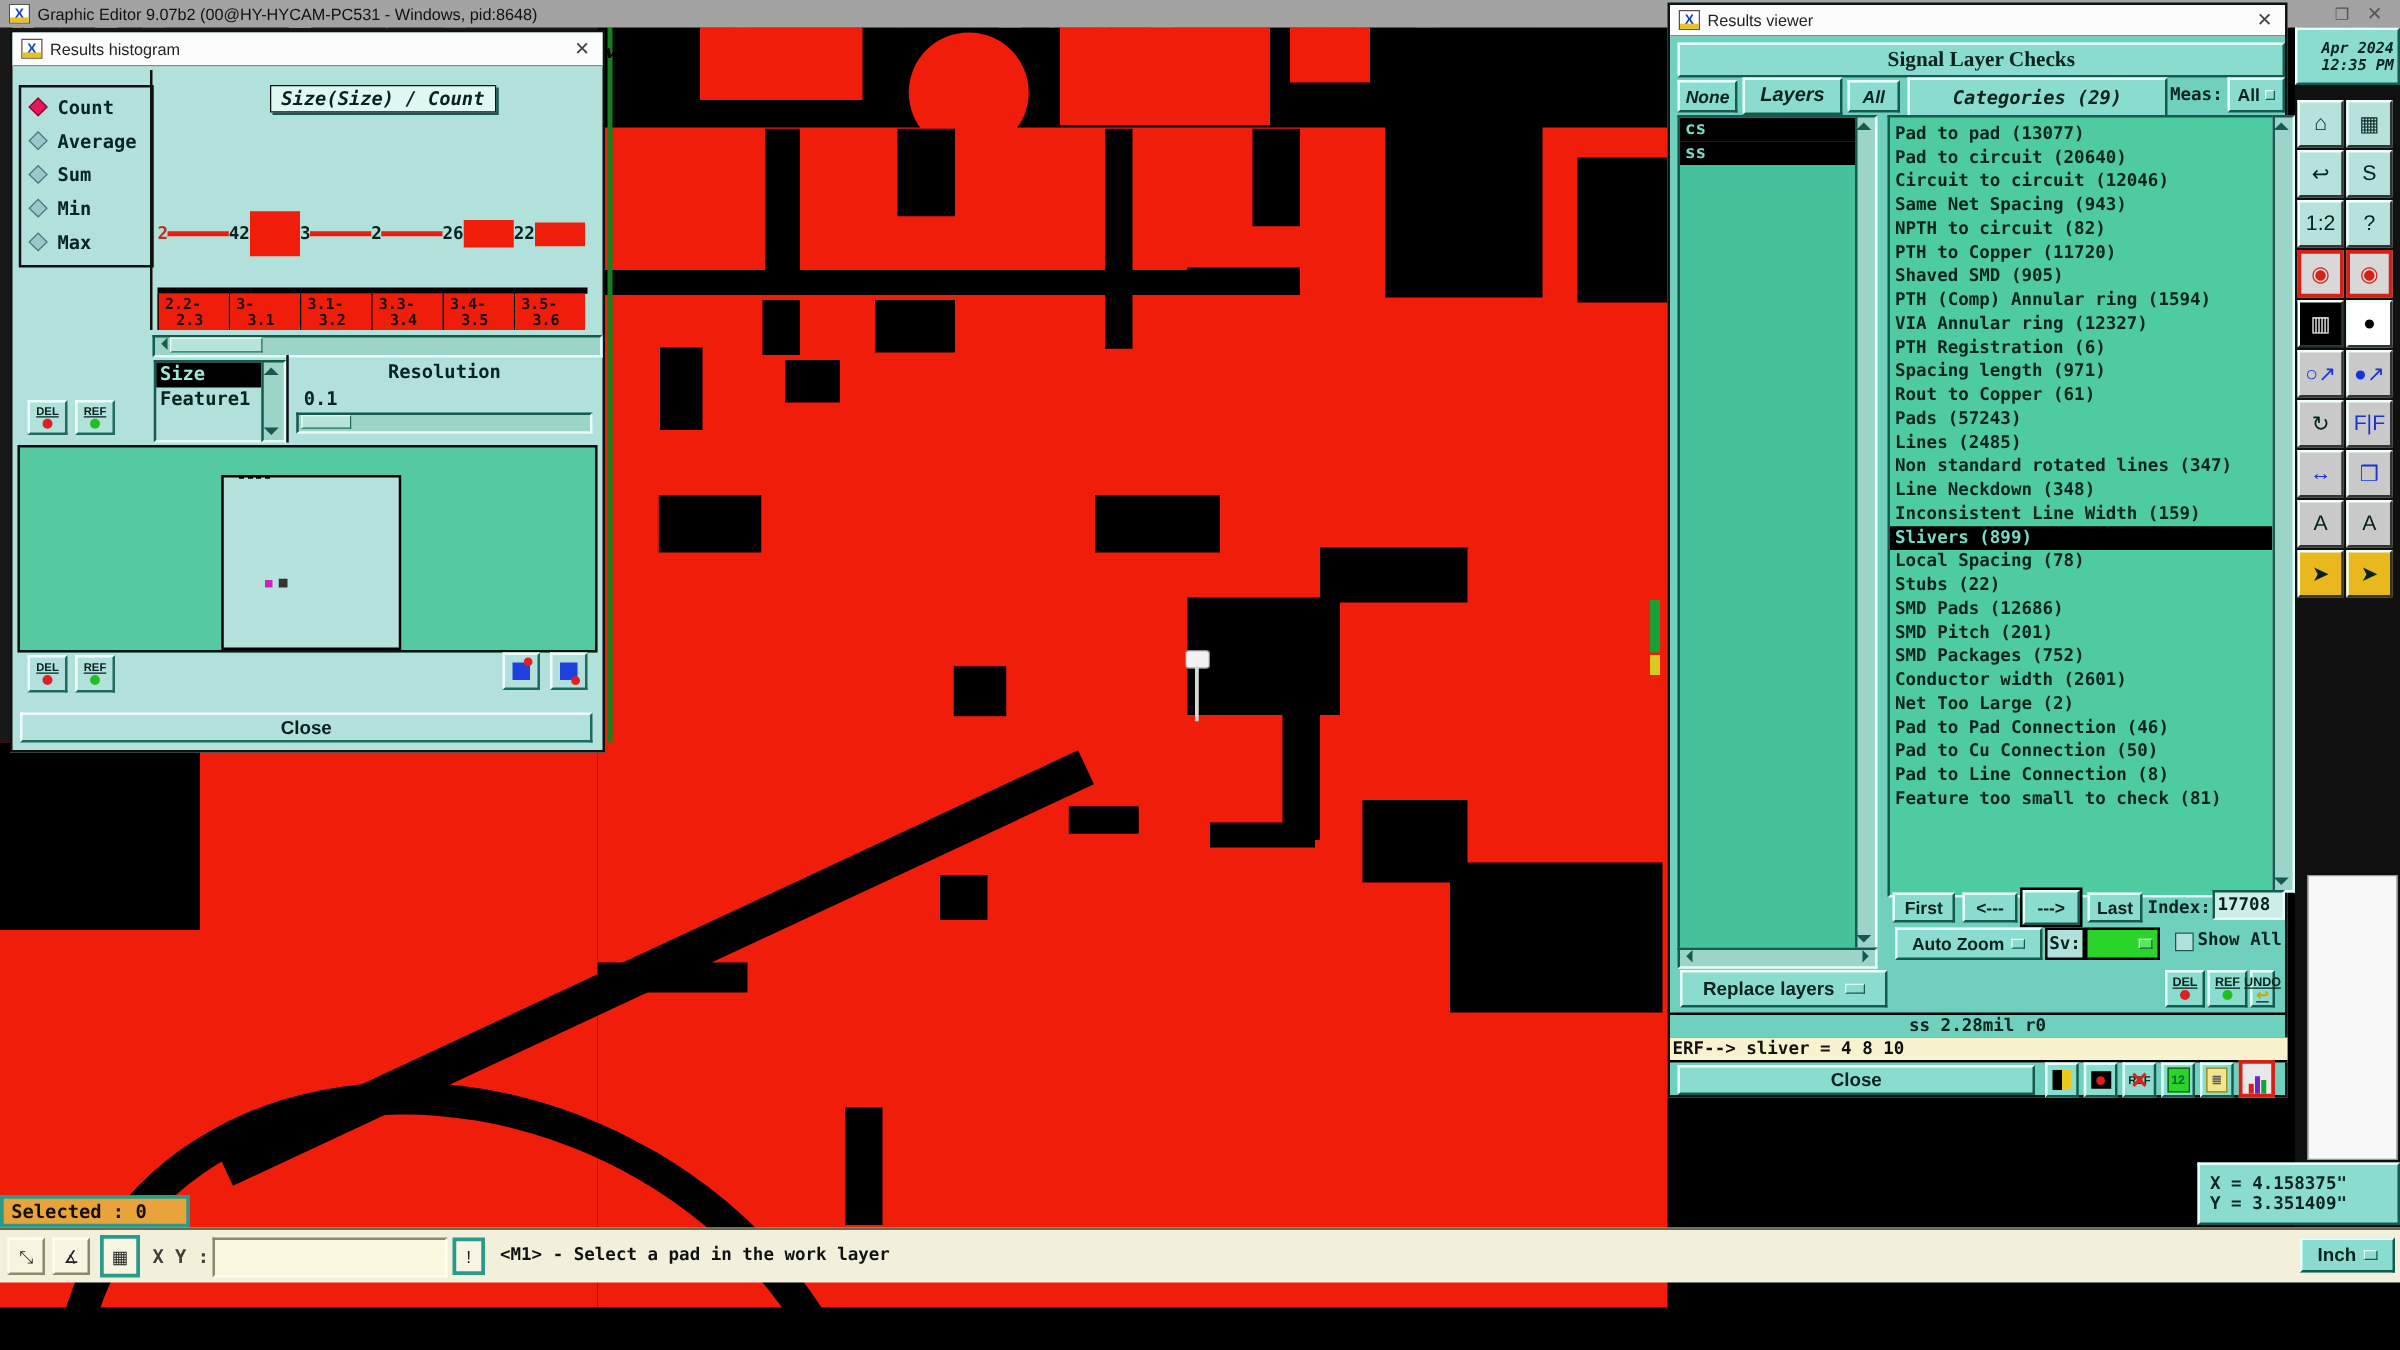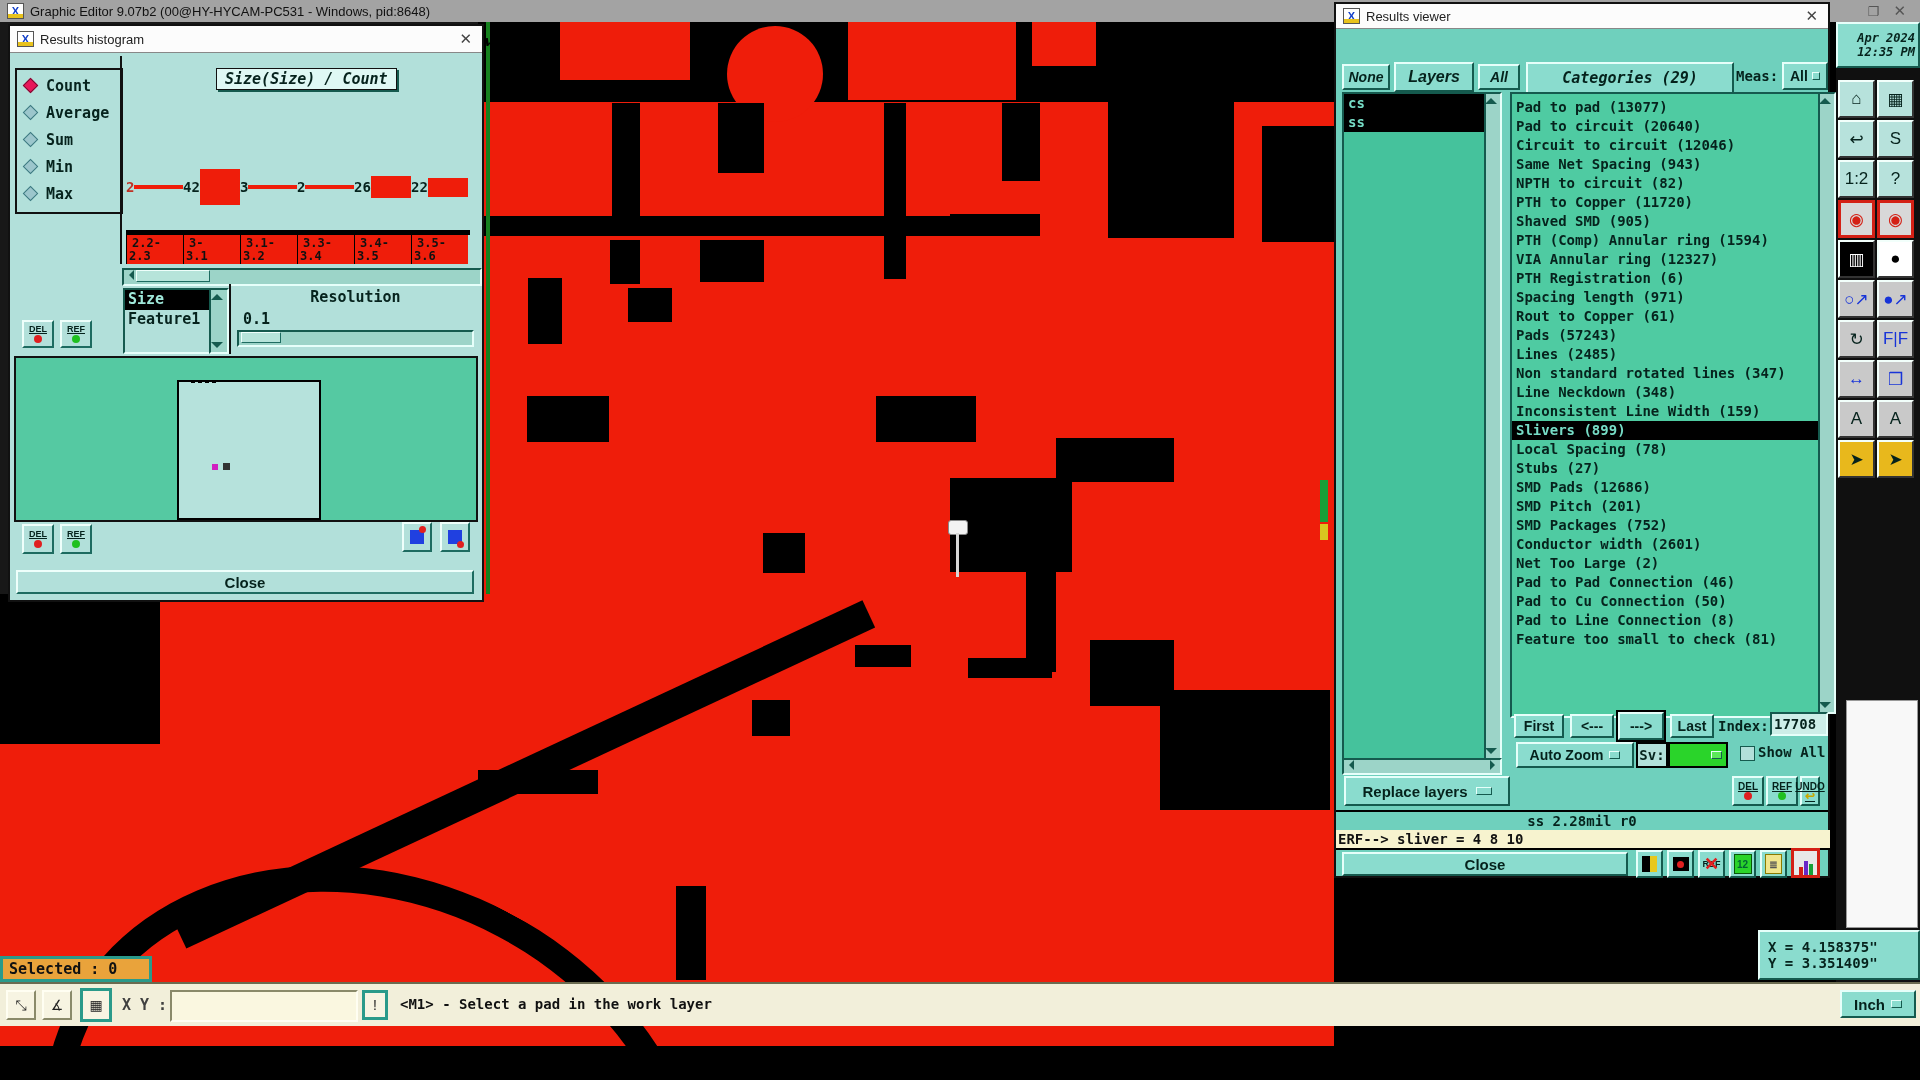--- a/index.html
+++ b/index.html
@@ -28,21 +28,21 @@
   .hist-win{left:8px;top:24px;width:472px;height:574px;background:#b2e0da;border:2px solid #111;z-index:30;}
   .stat-item{display:flex;align-items:center;height:27px;font-size:15px;color:#06231d;}
   .diamond{width:9px;height:9px;transform:rotate(45deg);background:#9cc6cc;border:1px solid #3c7a80;margin:0 10px 0 8px;flex:none;}
   .stat-item.selected .diamond{background:#e8175a;border-color:#7c0a30;}
   .hbin{width:57px;display:flex;align-items:center;justify-content:flex-end;height:100%;}
   .hcount{font-size:14px;color:#06231d;line-height:14px;}
   .hcount.red{color:#c03024;}
   .hbar{width:100%;background:#ef1d0a;}
   .haxis{width:57px;background:#ef1d0a;border-left:1px solid #000;color:#111;font-size:12px;line-height:13px;padding-top:2px;box-sizing:border-box;}
   .haxis div{padding-left:5px;}
-  .haxis div:last-child{padding-left:2px;}
+  .haxis div:last-child{padding-left:14px;}
   .fld-row{height:20px;font-size:15px;color:#06231d;padding-left:3px;white-space:nowrap;}
   .fld-row.selected{background:#000;color:#9fe8da;}
   .led-btn{flex-direction:column;font-size:9px;line-height:9px;text-decoration:underline;}
   .led{width:8px;height:8px;border-radius:50%;margin-top:1px;}
   .scroll-track{background:#9cd4c8;border:2px solid;border-color:#155a4e #e6fffa #e6fffa #155a4e;}
   .scroll-thumb{background:#b6e4da;border:1px solid;border-color:#eefffb #1d6b60 #1d6b60 #eefffb;}
   .arrow{width:0;height:0;display:inline-block;}
   
   .rv-win{left:1334px;top:2px;width:496px;height:876px;background:#6fd0bd;border:2px solid #111;z-index:40;box-sizing:border-box;}
   .rv-row{font-size:14px;color:#06231d;height:19px;line-height:19px;padding-left:4px;white-space:nowrap;overflow:hidden;}
@@ -397,20 +397,23 @@
       <span>Close</span>
     </button>
   </div>
 
   <div class="abs rv-win">
     <div class="win-titlebar" style="height:24px;">
       <span class="app-ico">X</span>
       <span>Results viewer</span>
       <span class="close-x">✕</span>
     </div>
+    <div class="abs raised btn" style="left:6px;top:30px;width:482px;height:24px;font-family:'Liberation Serif',serif;font-size:17px;">
+      <span>Signal Layer Checks</span>
+    </div>
     <button class="raised btn italic abs" style="left:6px;top:60px;width:48px;height:26px;font-size:14px;">
       <span>None</span>
     </button>
     <button class="raised btn italic abs" style="left:58px;top:58px;width:80px;height:30px;font-size:16px;">
       <span>Layers</span>
     </button>
     <button class="raised btn italic abs" style="left:142px;top:60px;width:42px;height:26px;font-size:14px;">
       <span>All</span>
     </button>
     <div class="raised btn italic abs" style="left:190px;top:58px;width:204px;height:28px;font-size:15px;">
@@ -470,21 +473,21 @@
         <div class="rv-row"><span>Non standard rotated lines (347)</span></div>
 
         <div class="rv-row"><span>Line Neckdown (348)</span></div>
 
         <div class="rv-row"><span>Inconsistent Line Width (159)</span></div>
 
         <div class="rv-row selected"><span>Slivers (899)</span></div>
 
         <div class="rv-row"><span>Local Spacing (78)</span></div>
 
-        <div class="rv-row"><span>Stubs (27)</span></div>
+        <div class="rv-row"><span>Stubs (22)</span></div>
 
         <div class="rv-row"><span>SMD Pads (12686)</span></div>
 
         <div class="rv-row"><span>SMD Pitch (201)</span></div>
 
         <div class="rv-row"><span>SMD Packages (752)</span></div>
 
         <div class="rv-row"><span>Conductor width (2601)</span></div>
 
         <div class="rv-row"><span>Net Too Large (2)</span></div>

